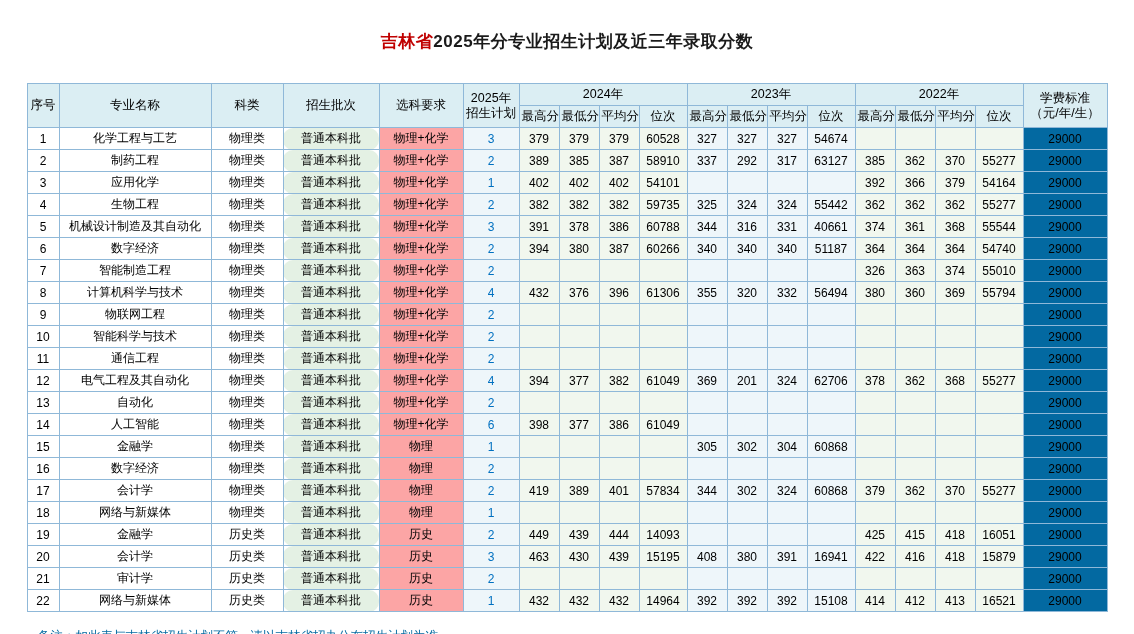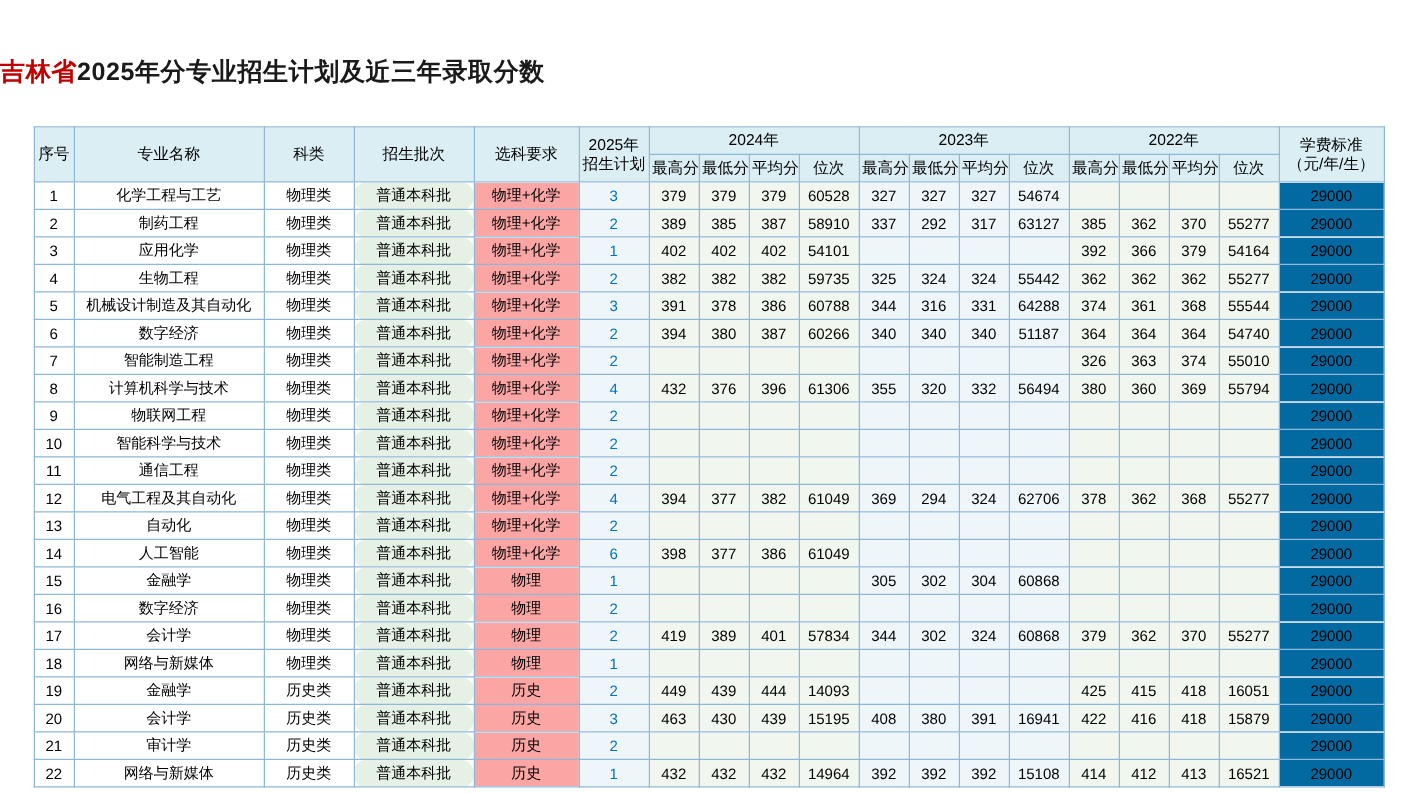--- a/index.html
+++ b/index.html
@@ -14,24 +14,24 @@
     color: #000;
     overflow: hidden;
   }
   .page {
     position: relative;
     width: 1134px;
     height: 634px;
     box-sizing: border-box;
   }
   .title {
-    text-align: left;
-    font-size: 20px;
+    text-align: center;
+    font-size: 17px;
     font-weight: bold;
-    padding-top: 44px;
+    padding-top: 30px;
     padding-bottom: 14px;
     letter-spacing: 0.5px;
   }
   .title .hl { color: #c00000; }
   .title .rest { color: #1a1a1a; }
 
   table.plan {
     border-collapse: collapse;
     margin: 16px auto;
     width: 1060px;
@@ -233,21 +233,21 @@
           <td class="c-batch">普通本科批</td>
           <td class="c-req">物理+化学</td>
           <td class="c-plan">3</td>
           <td class="y24">391</td>
           <td class="y24">378</td>
           <td class="y24">386</td>
           <td class="y24">60788</td>
           <td class="y23">344</td>
           <td class="y23">316</td>
           <td class="y23">331</td>
-          <td class="y23">64288</td>
+          <td class="y23">40661</td>
           <td class="y22">374</td>
           <td class="y22">361</td>
           <td class="y22">368</td>
           <td class="y22">55544</td>
           <td class="c-fee">29000</td>
         </tr>
         <tr>
           <td class="c-seq">6</td>
           <td class="c-name">数字经济</td>
           <td class="c-cat">物理类</td>
@@ -378,21 +378,21 @@
           <td class="c-name">电气工程及其自动化</td>
           <td class="c-cat">物理类</td>
           <td class="c-batch">普通本科批</td>
           <td class="c-req">物理+化学</td>
           <td class="c-plan">4</td>
           <td class="y24">394</td>
           <td class="y24">377</td>
           <td class="y24">382</td>
           <td class="y24">61049</td>
           <td class="y23">369</td>
-          <td class="y23">294</td>
+          <td class="y23">201</td>
           <td class="y23">324</td>
           <td class="y23">62706</td>
           <td class="y22">378</td>
           <td class="y22">362</td>
           <td class="y22">368</td>
           <td class="y22">55277</td>
           <td class="c-fee">29000</td>
         </tr>
         <tr>
           <td class="c-seq">13</td>

